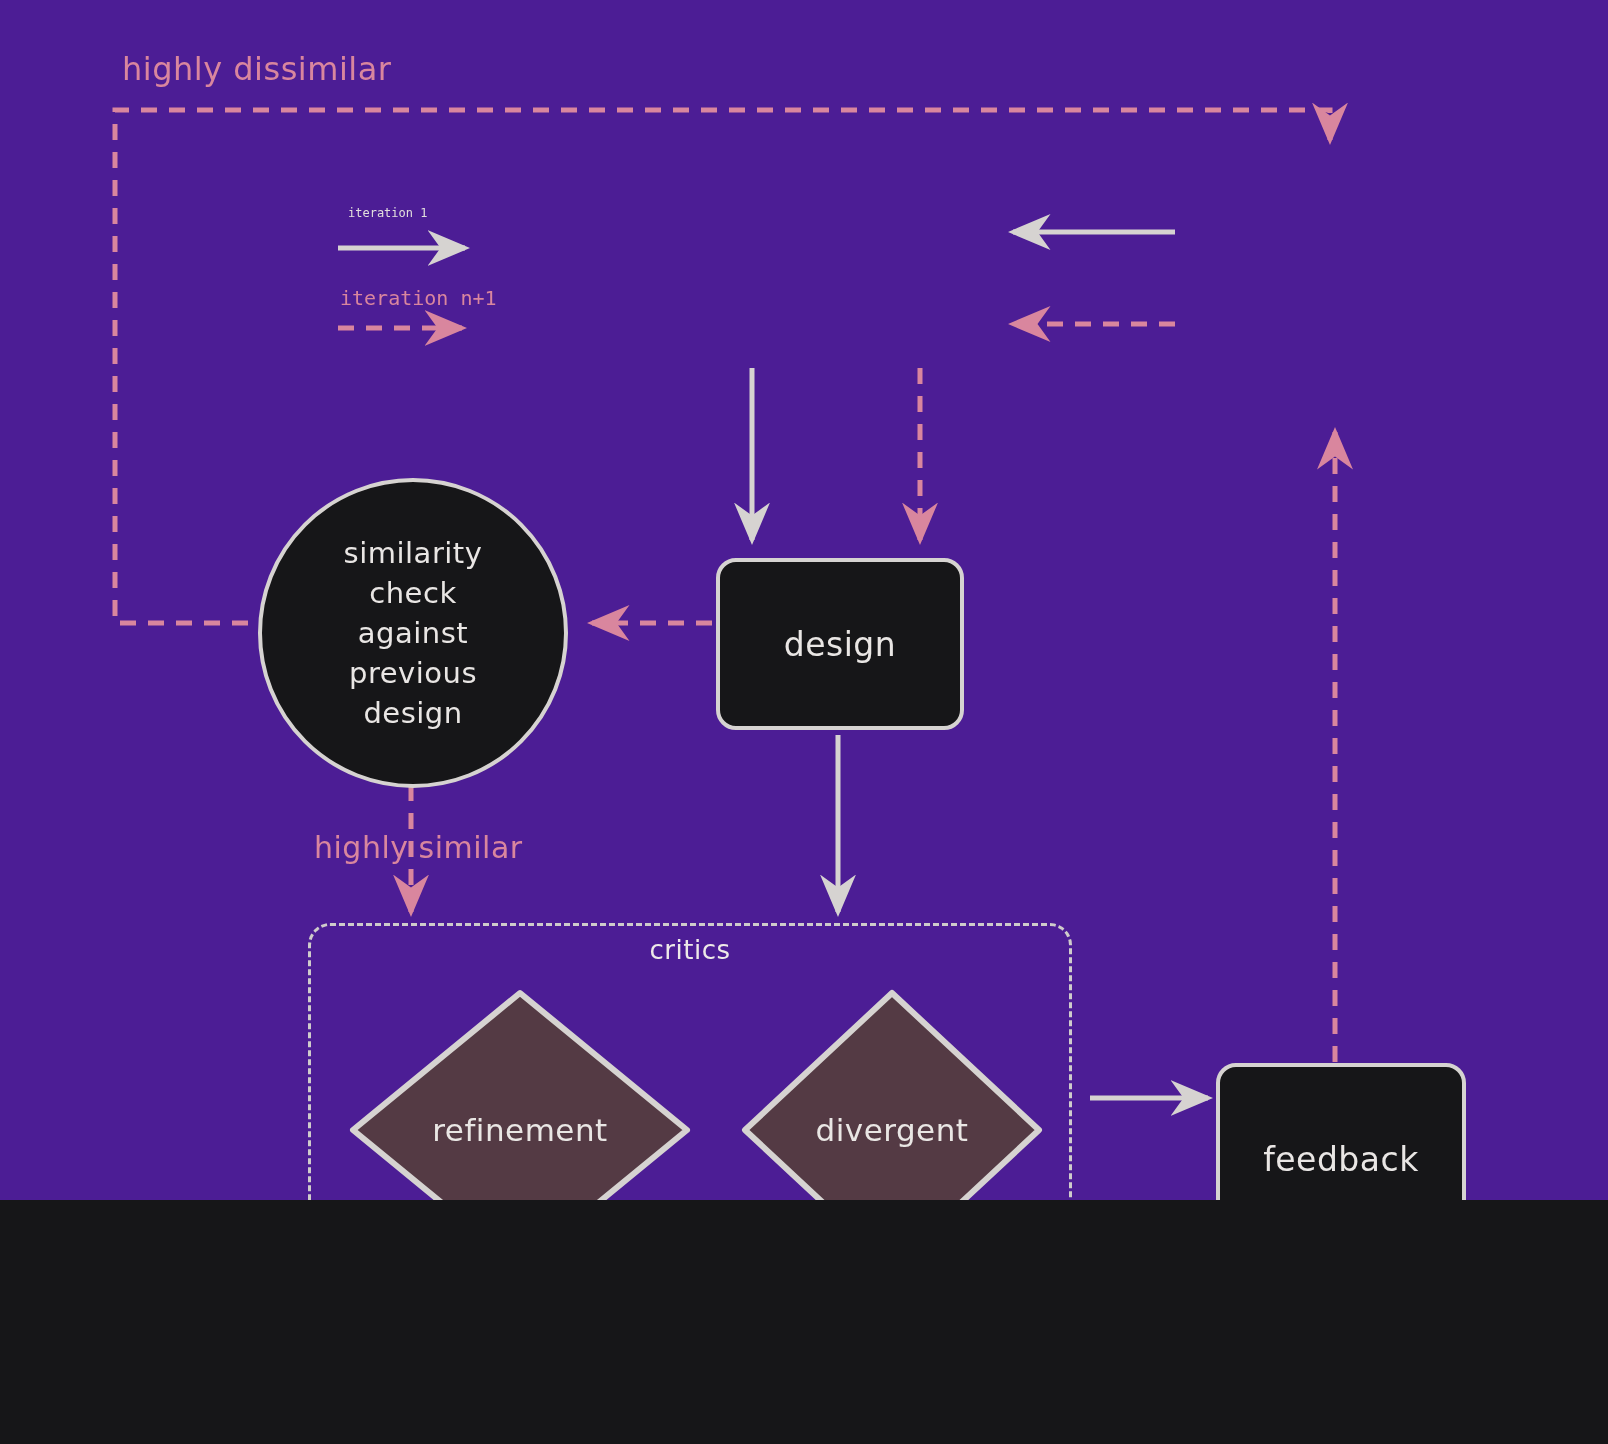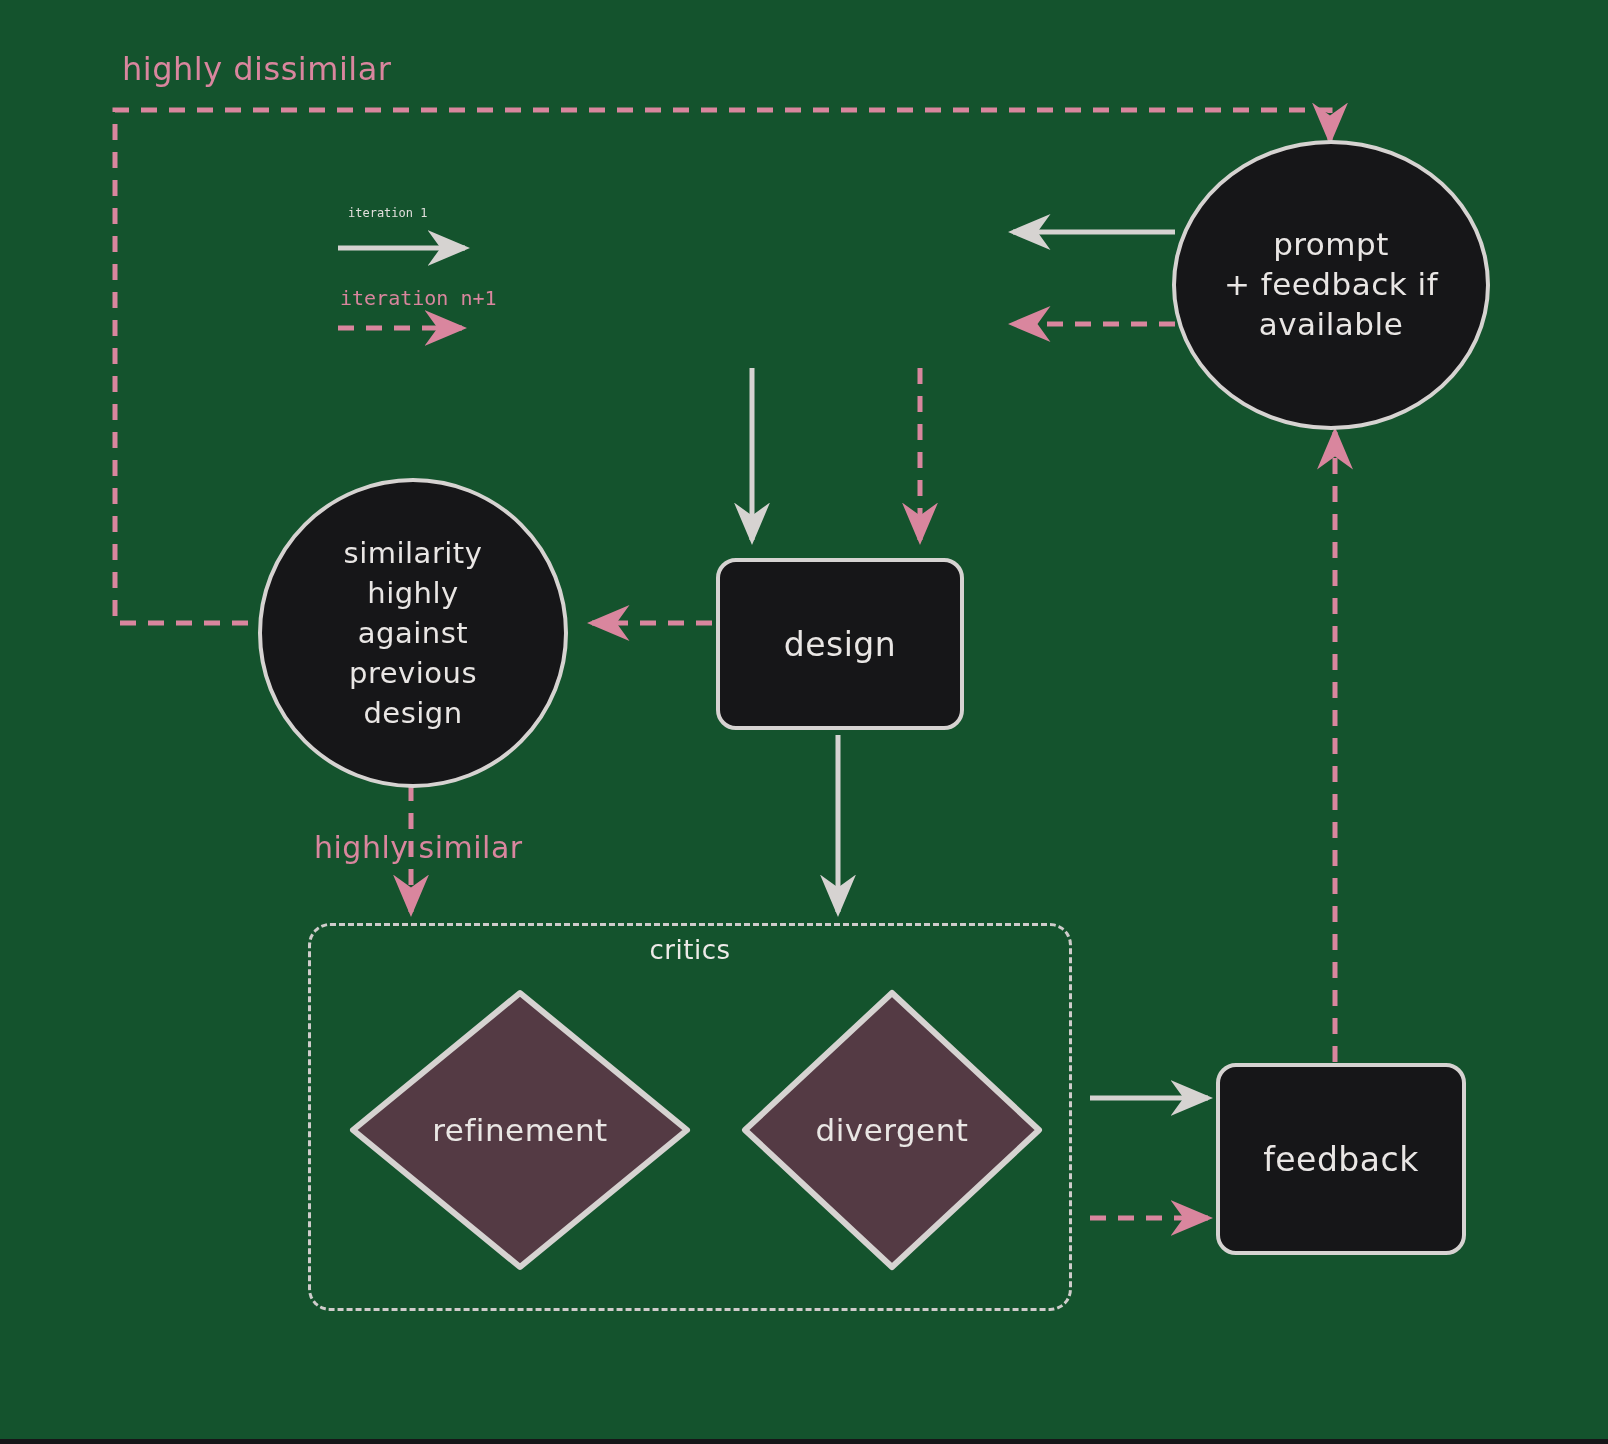--- a/index.html
+++ b/index.html
@@ -3,22 +3,22 @@
 <meta charset="utf-8">
 <style>
   html, body {
     margin: 0;
     padding: 0;
     background: #161618;
   }
   #stage {
     position: relative;
     width: 1608px;
-    height: 1439px;
-    background: #14532d;
+    height: 1200px;
+    background: #4c1d95;
     overflow: hidden;
     font-family: "DejaVu Sans", sans-serif;
   }
   #edges {
     position: absolute;
     left: 0; top: 0;
     width: 1608px;
     height: 1444px;
     pointer-events: none;
   }
@@ -158,29 +158,24 @@
 
   <div class="label label-pink hand" style="left:314px; top:830px; font-size:30px;">highly similar</div>
 
   <div class="label label-mono-white" style="left:348px; top:206px; font-size:12px;">iteration 1</div>
   <div class="label label-mono-pink" style="left:340px; top:286px; font-size:20px;">iteration n+1</div>
 
   <div class="group-frame" style="left:308px; top:923px; width:764px; height:388px;"></div>
   <div class="group-title hand" style="left:308px; top:935px; width:764px; font-size:26px;">critics</div>
 
 
-  <div class="circle hand" style="left:1172px; top:140px; width:318px; height:290px; font-size:31px; line-height:1.28;">
-    <div>prompt</div>
-    <div>+ feedback if</div>
-    <div>available</div>
-  </div>
 
   <div class="circle hand" style="left:258px; top:478px; width:310px; height:310px; font-size:29px; line-height:1.38;">
     <div>similarity</div>
-    <div>highly</div>
+    <div>check</div>
     <div>against</div>
     <div>previous</div>
     <div>design</div>
   </div>
 
   <div class="rrect hand" style="left:716px; top:558px; width:248px; height:172px; font-size:33px;">
     <span>design</span>
   </div>
 
   <div class="diamond-wrap" style="left:345px; top:985px; width:350px; height:290px;">

